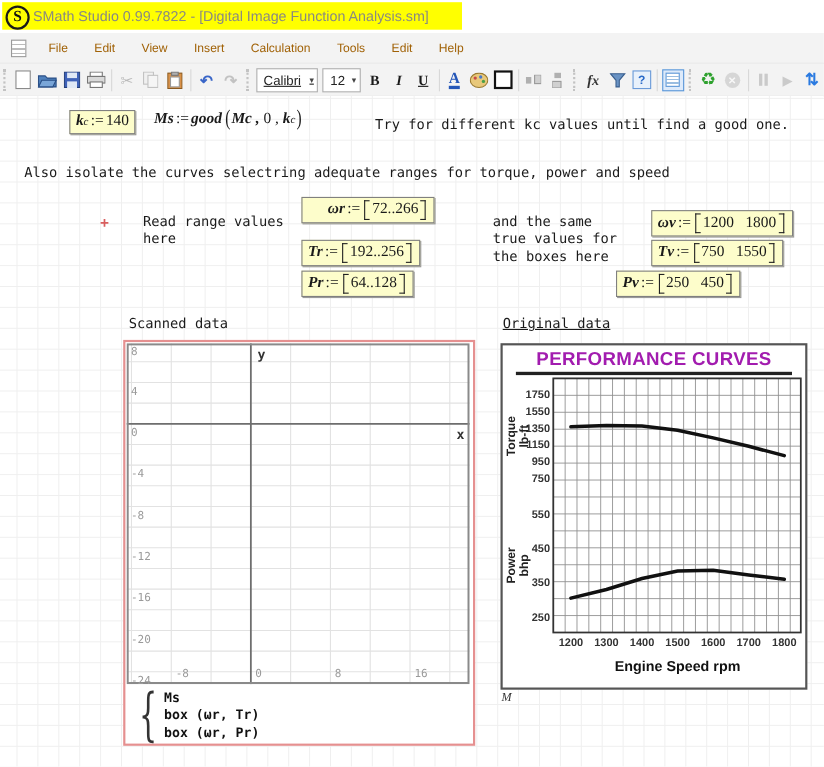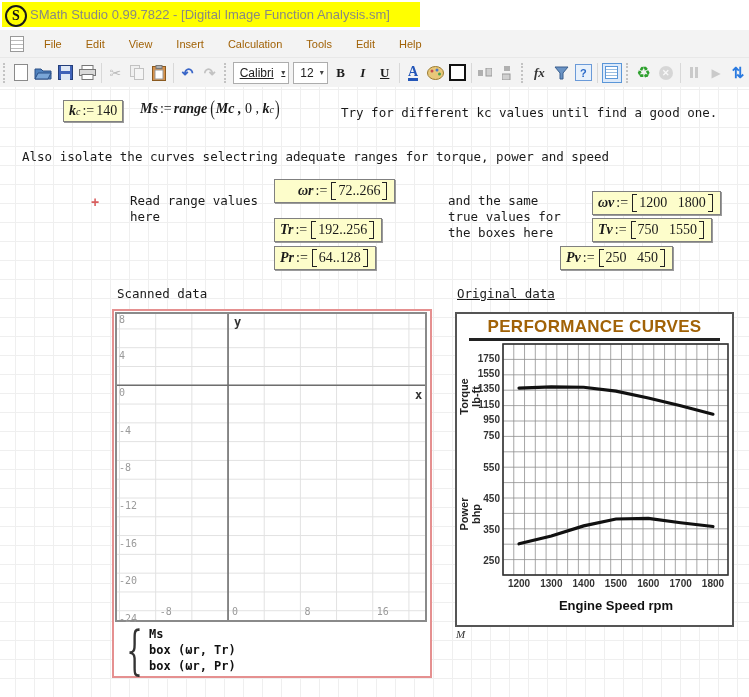--- a/index.html
+++ b/index.html
@@ -75,21 +75,21 @@
   .cursor-plus{color:#d85e5e;font:bold 14px "Liberation Sans",sans-serif;}
 
   .scanbox{left:112px;top:222px;width:316px;height:365px;border:2px solid #e59090;background:#fff;}
   .plot-list{position:absolute;left:4px;top:315px;display:flex;align-items:center;}
   .brace{font:400 52px "DejaVu Serif",serif;color:#333;transform:scaleX(.5);line-height:48px;height:48px;}
   .plot-list .items{display:flex;flex-direction:column;font:bold 12px "DejaVu Sans Mono",monospace;
     color:#111;line-height:16px;margin-left:-2px;}
 
   .origbox{left:455px;top:225px;width:275px;height:311px;border:2px solid #555;background:#fff;}
   .perf-title{position:absolute;left:12px;right:12px;top:3px;text-align:center;
-    font:bold 17px "Liberation Sans",sans-serif;letter-spacing:.3px;color:#a16207;
+    font:bold 17px "Liberation Sans",sans-serif;letter-spacing:.3px;color:#a21caf;
     border-bottom:3px solid #222;padding-bottom:1px;}
   .mlabel{font:italic 11px "Liberation Serif",serif;color:#333;}
 </style>
 </head>
 <body>
 
 <div class="win">
 
   <div class="titlebar">
     <div class="title-hl"></div>
@@ -247,21 +247,21 @@
   <div class="sheet">
 
     <div class="abs math mathbox" style="left:63px;top:13px;">
       <span class="mvar">k</span>
         <span class="msub">c</span>
         <span class="mop">:=</span>
         <span class="mnum">140</span>
     </div>
 
     <div class="abs math" style="left:140px;top:14px;">
-      <span class="mvar">Ms</span><span class="mop">:=</span><span class="mvar" style="margin-right:2px;">range</span><span class="paren">(</span><span class="mvar">Mc ,</span>&nbsp;<span class="mnum">0 ,</span>&nbsp;<span class="mvar">k</span><span class="msub">c</span><span class="paren">)</span>
+      <span class="mvar">Ms</span><span class="mop">:=</span><span class="mvar" style="margin-right:2px;">good</span><span class="paren">(</span><span class="mvar">Mc ,</span>&nbsp;<span class="mnum">0 ,</span>&nbsp;<span class="mvar">k</span><span class="msub">c</span><span class="paren">)</span>
     </div>
 
     <div class="abs note" style="left:341px;top:18px;">Try for different kc values until find a good one.</div>
 
     <div class="abs note" style="left:22px;top:62px;">Also isolate the curves selectring adequate ranges for torque, power and speed</div>
 
     <div class="abs cursor-plus" style="left:91px;top:107px;">+</div>
 
     <div class="abs note" style="left:130px;top:106px;">
       <div>Read range values</div>

